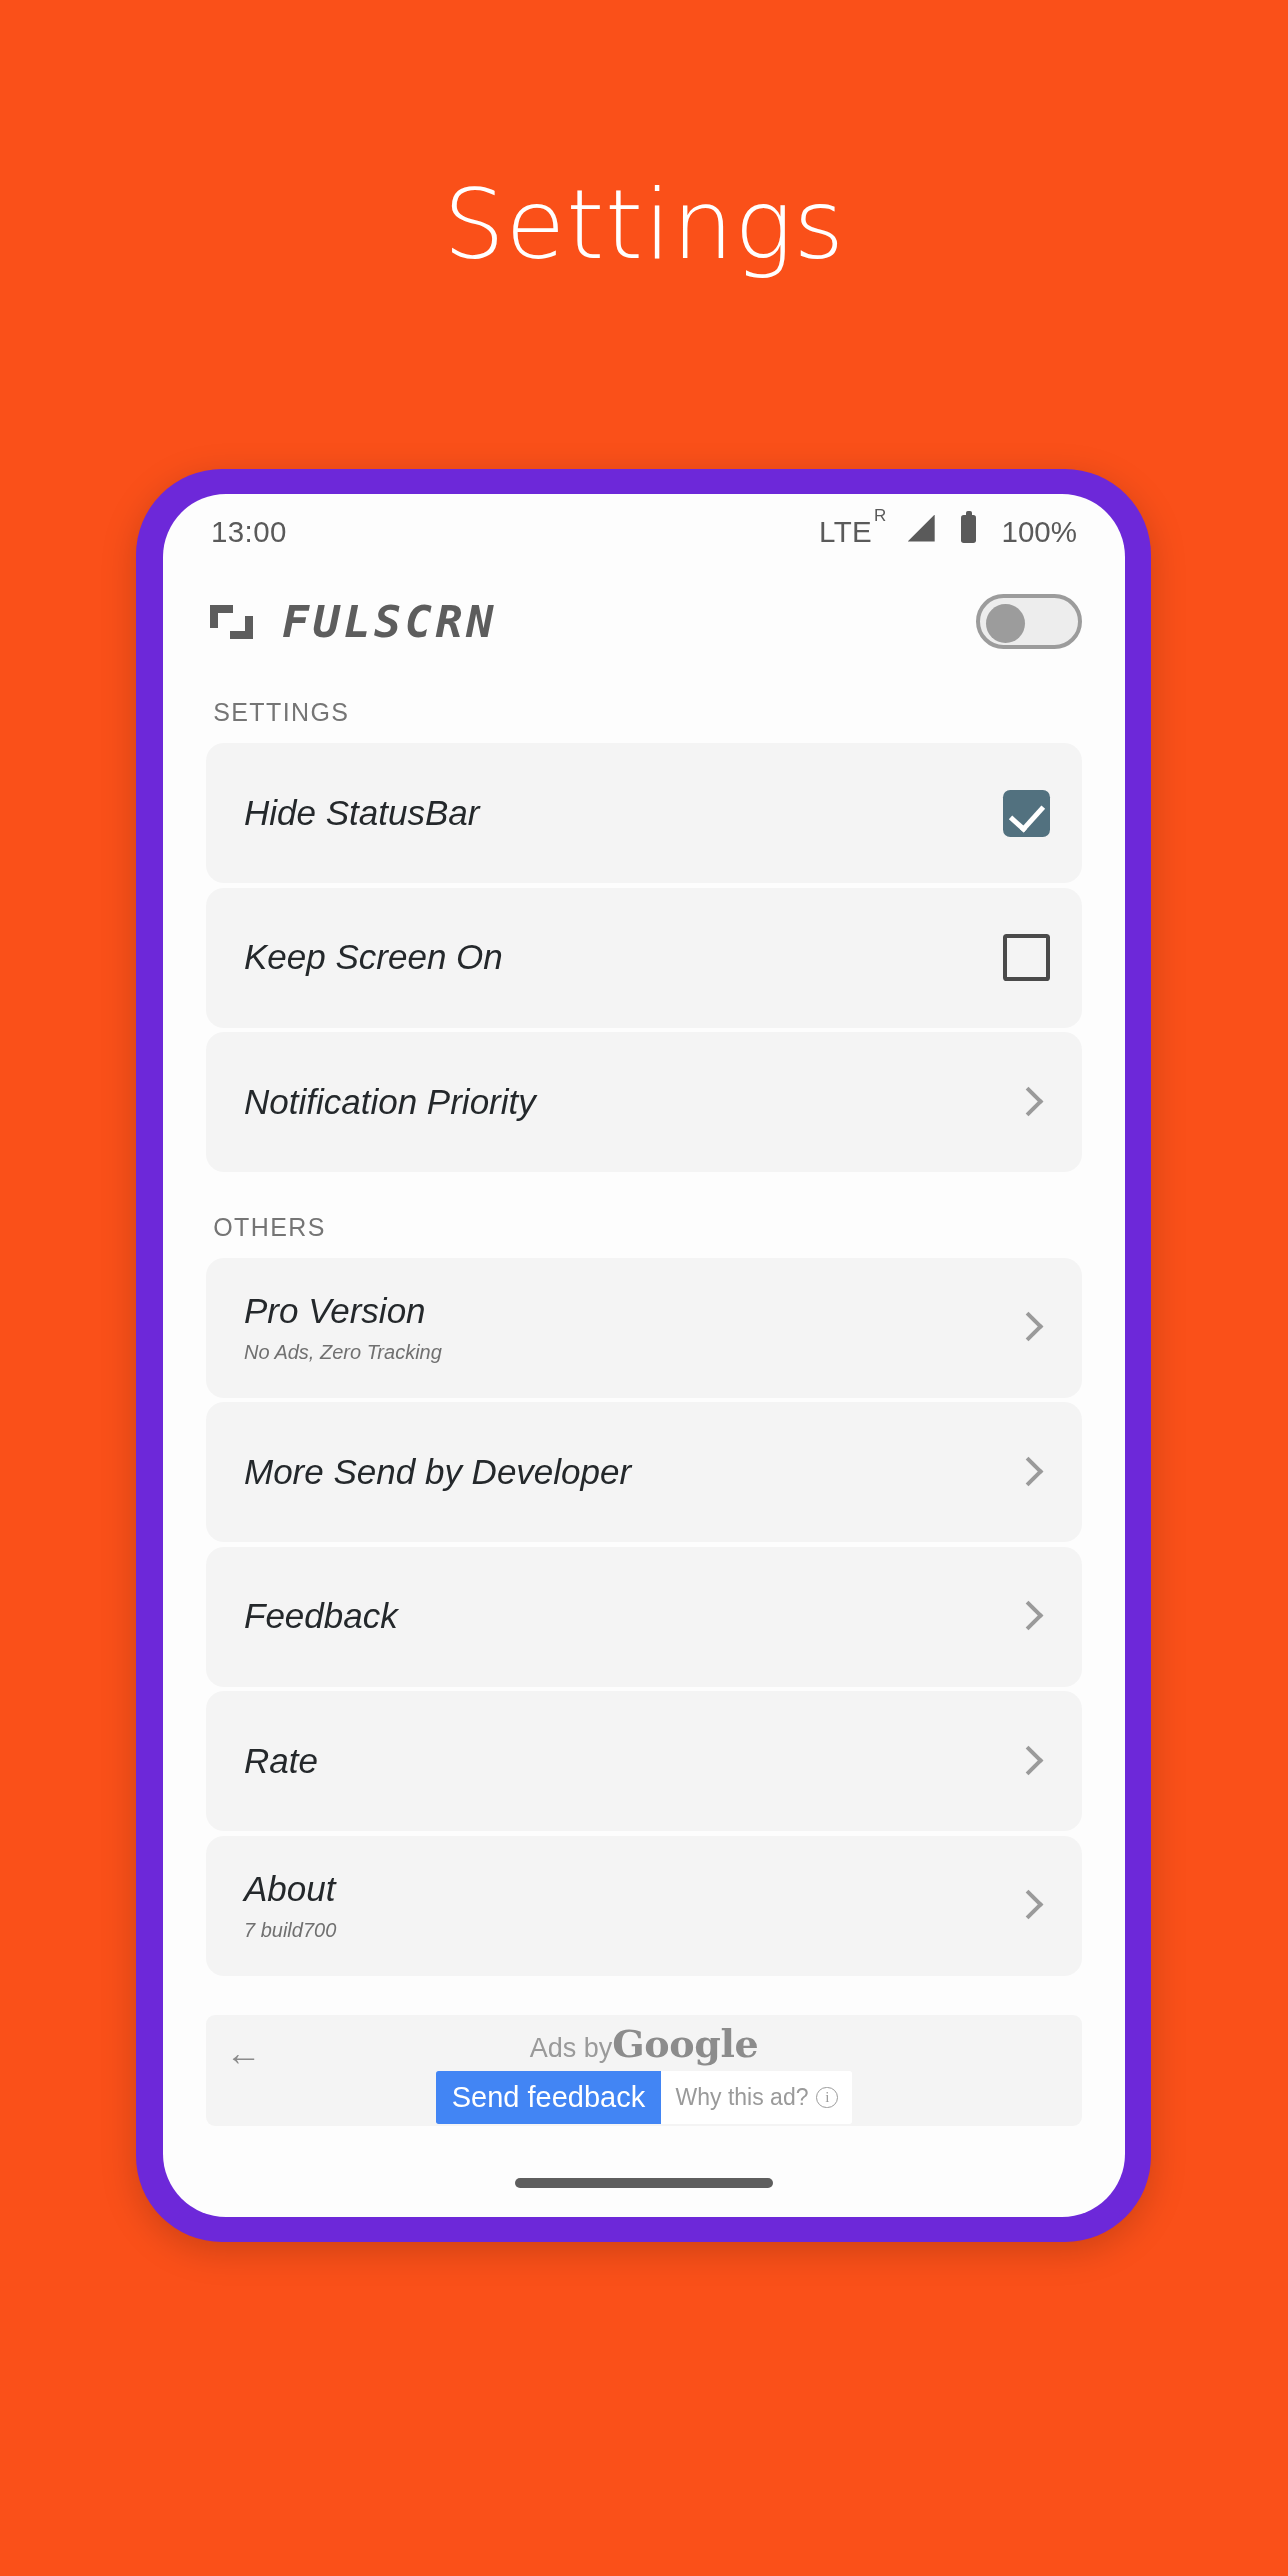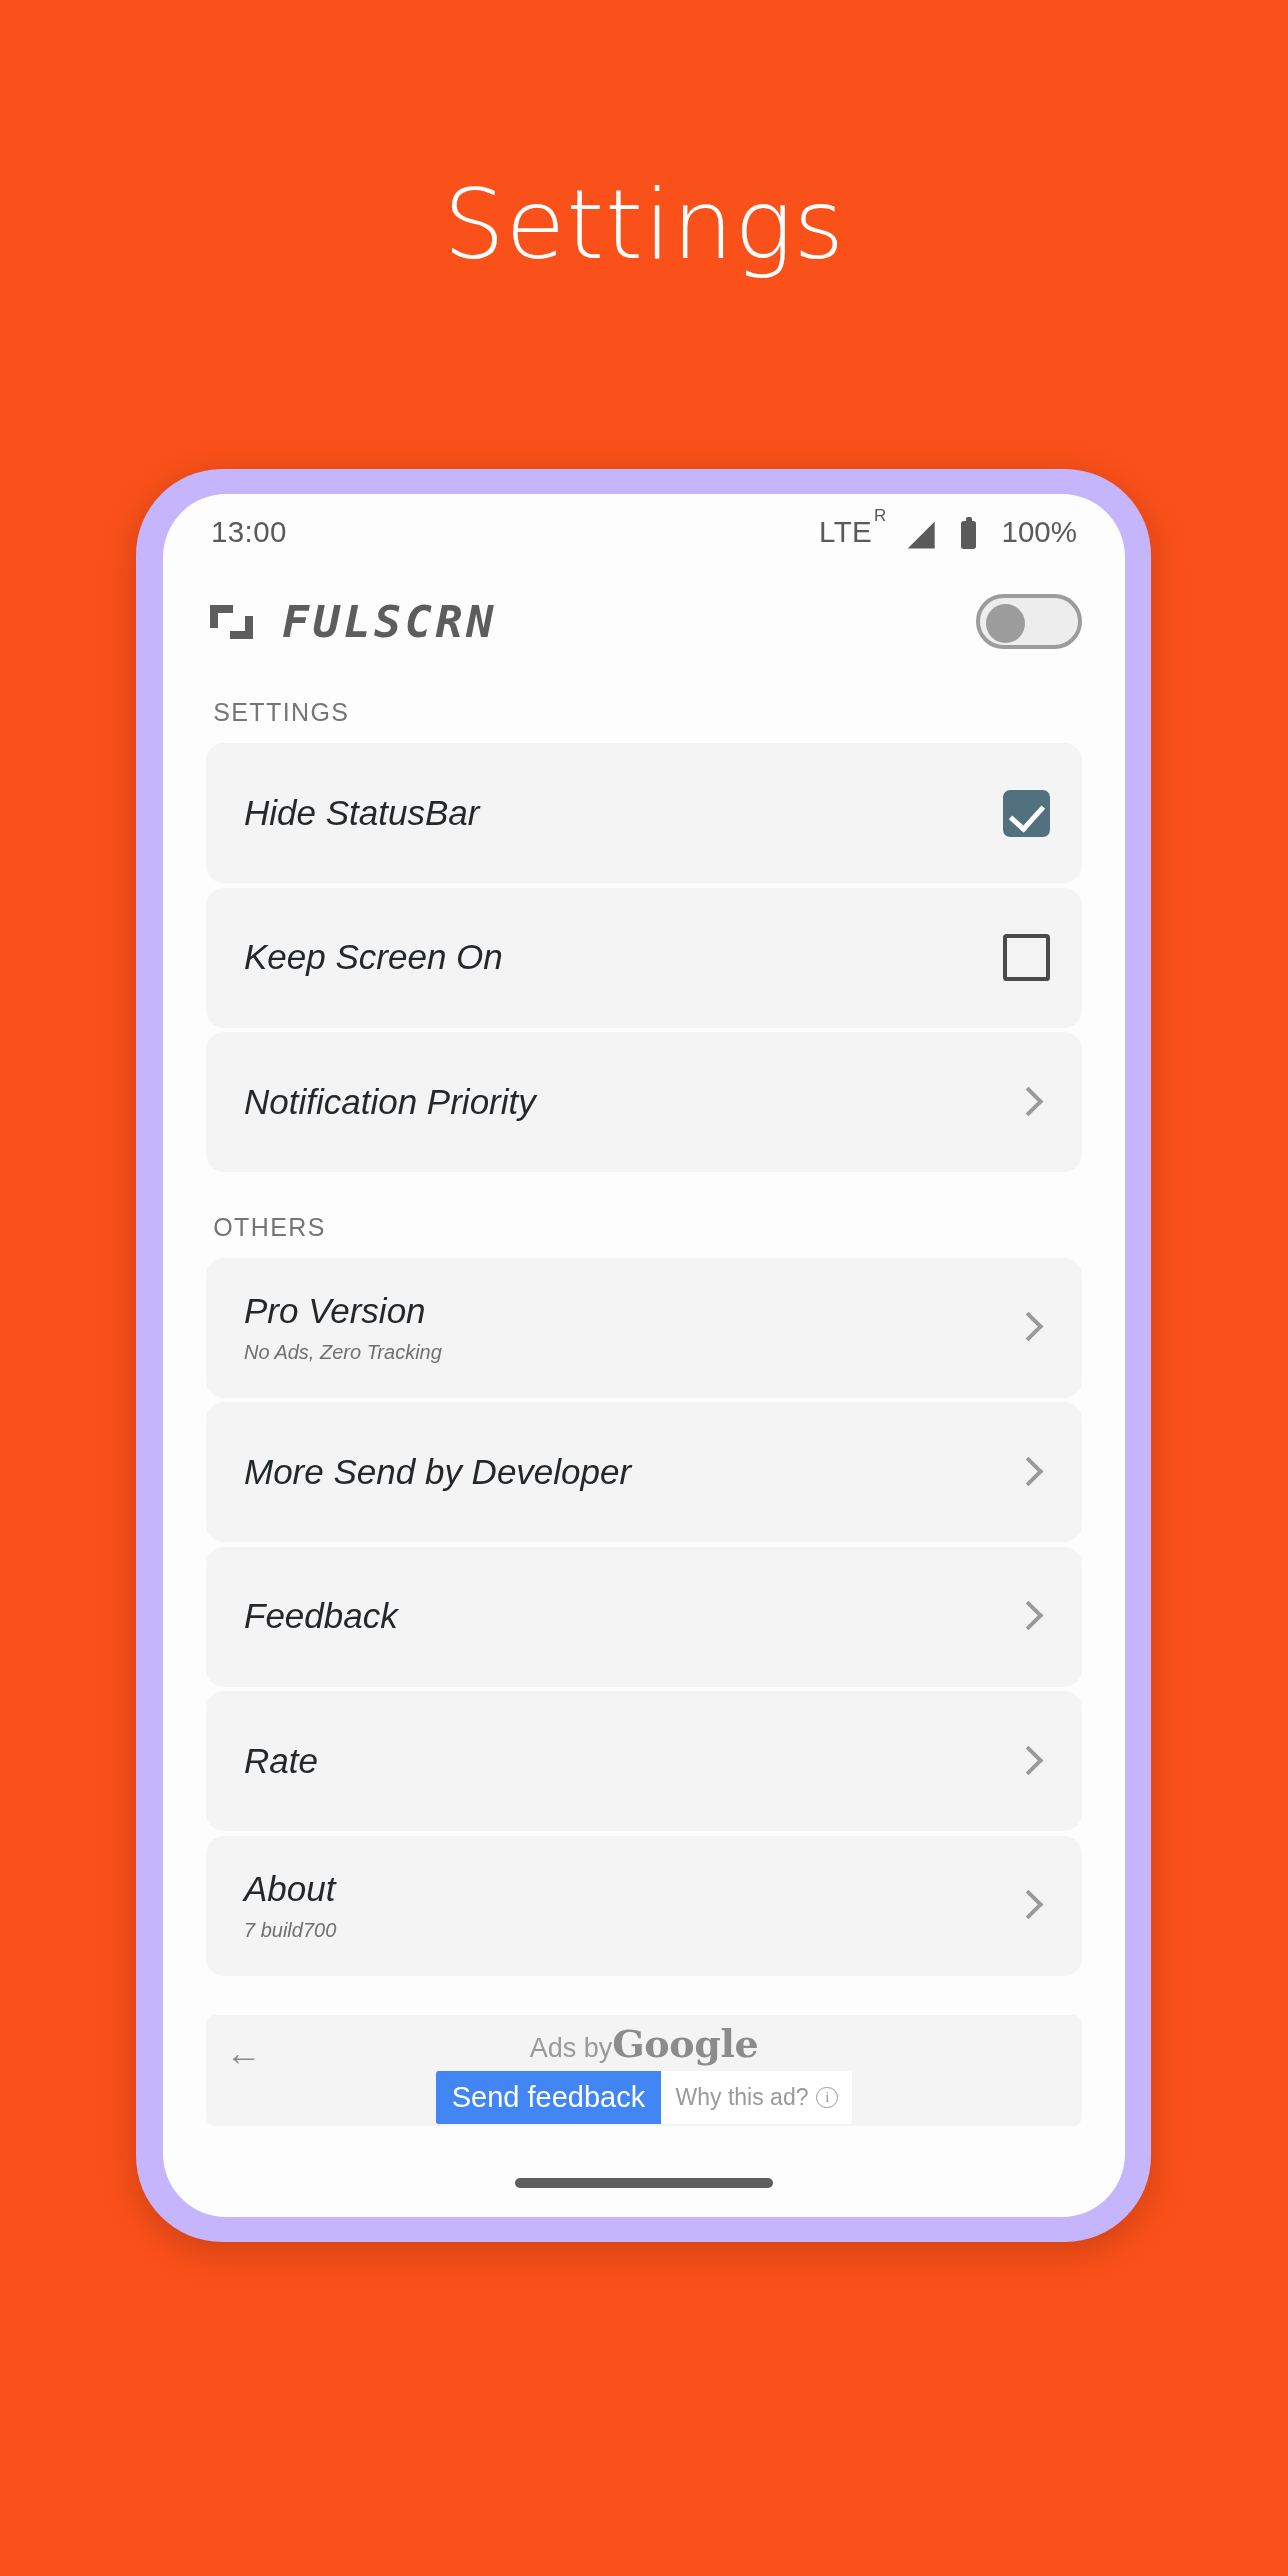--- a/index.html
+++ b/index.html
@@ -31,21 +31,21 @@
     line-height: 1.1;
   }
 
   
   .phone-frame {
     position: absolute;
     left: 136px;
     top: 469px;
     width: 1015px;
     height: 1773px;
-    background: #c4b5fd;
+    background: #6d28d9;
     border-radius: 86px;
     box-shadow: 0 9px 36px rgba(0,0,0,0.18);
   }
 
   .phone-screen {
     position: absolute;
     left: 27px;
     top: 25px;
     width: 962px;
     height: 1723px;
@@ -65,21 +65,21 @@
     justify-content: space-between;
     padding: 0 48px 0 48px;
     color: #5A5A5A;
     font-size: 29.5px;
     font-family: "Liberation Sans", sans-serif;
     font-weight: 500;
   }
   .status-left { letter-spacing: 0.4px; }
   .status-right {
     display: flex;
-    align-items: flex-end;
+    align-items: flex-start;
     gap: 21px;
   }
   .lte-label { letter-spacing: 0.4px; }
   .roam-sup {
     font-size: 17px;
     vertical-align: super;
     position: relative;
     top: -9.8px;
     left: 1.8px;
   }

